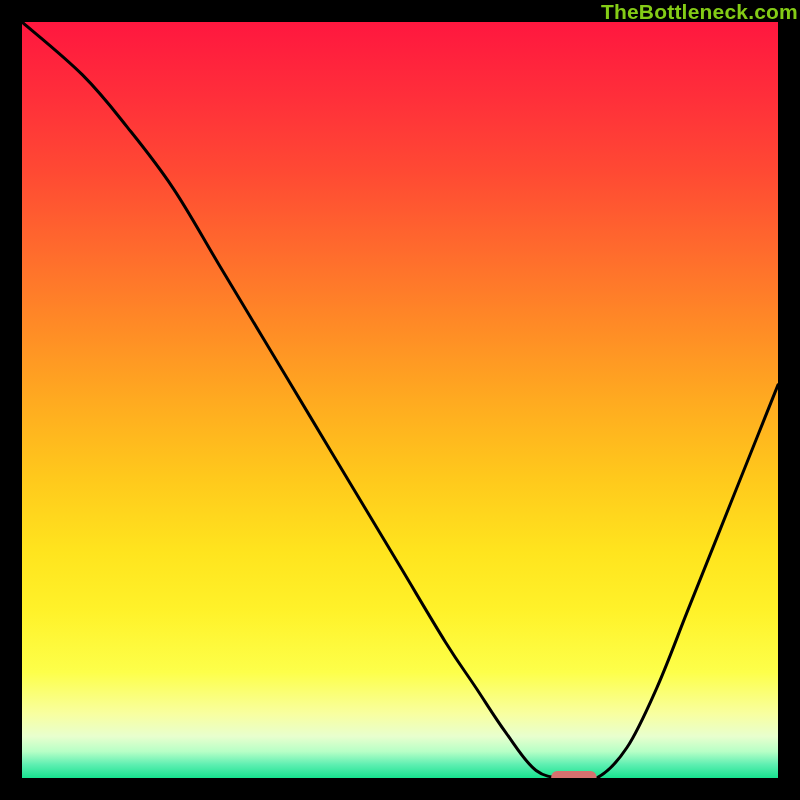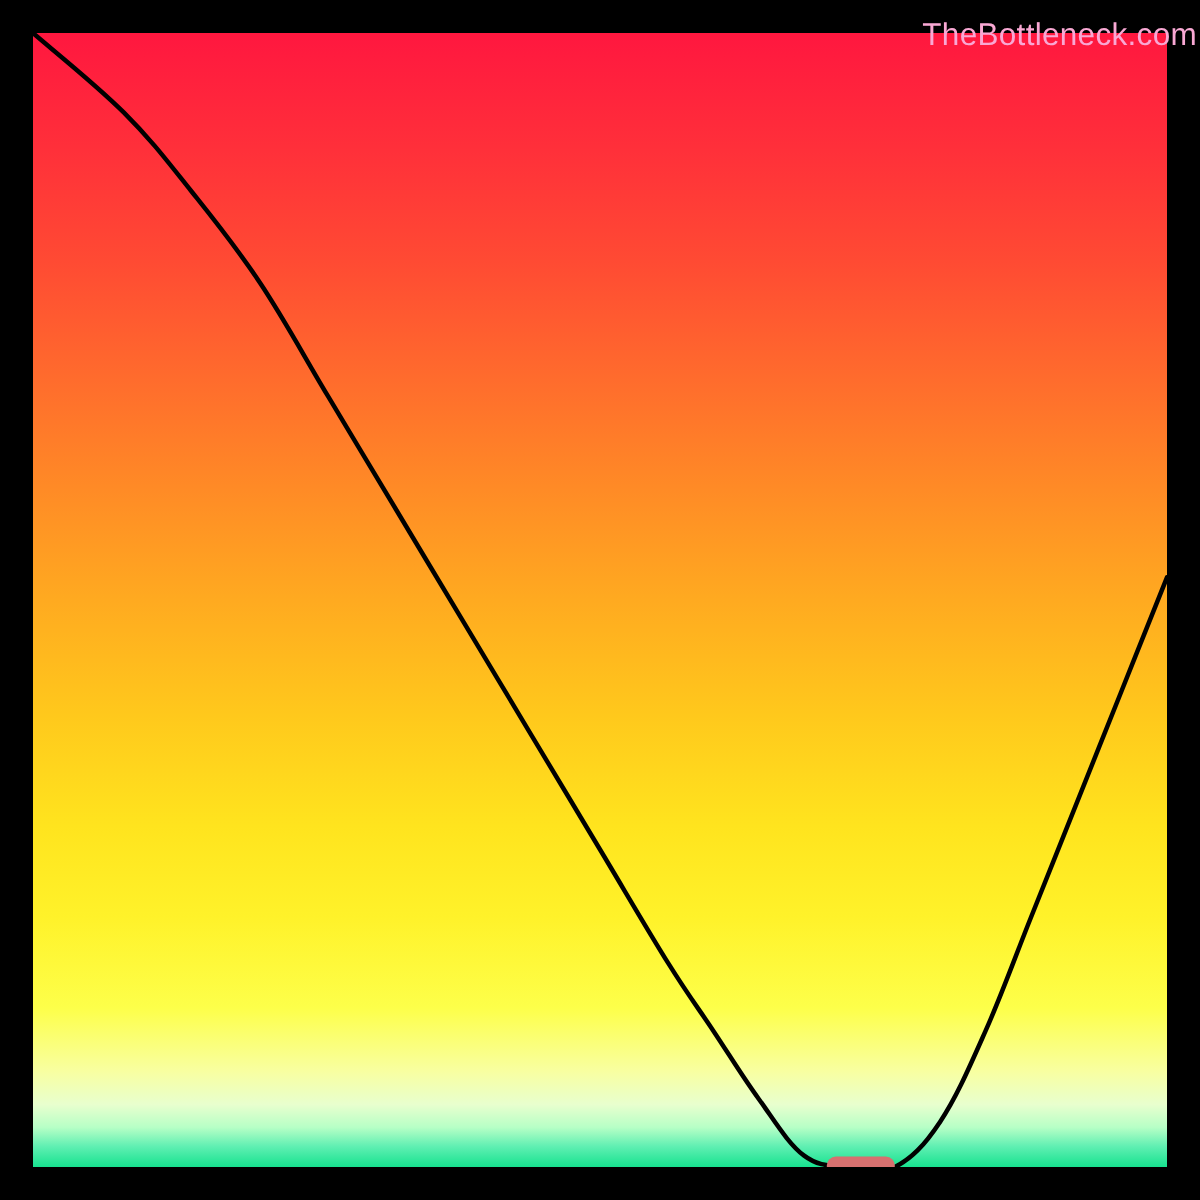--- a/index.html
+++ b/index.html
@@ -21,25 +21,25 @@
   }
   .plot-area {
     position: absolute;
     left: 0;
     top: 0;
     width: 756px;
     height: 756px;
   }
   .watermark {
     position: absolute;
-    top: 12px;
+    top: 0px;
     right: 2px;
-    color: #f9a8d4;
+    color: #84cc16;
     font-size: 21px;
-    font-weight: 400;
+    font-weight: 700;
     letter-spacing: 0.2px;
   }
 </style>
 </head>
 <body>
 
 <div class="frame">
   <svg class="plot-area" viewBox="0 0 756 756">
     <defs>
       <linearGradient id="bg-grad" x1="0" y1="0" x2="0" y2="1">

